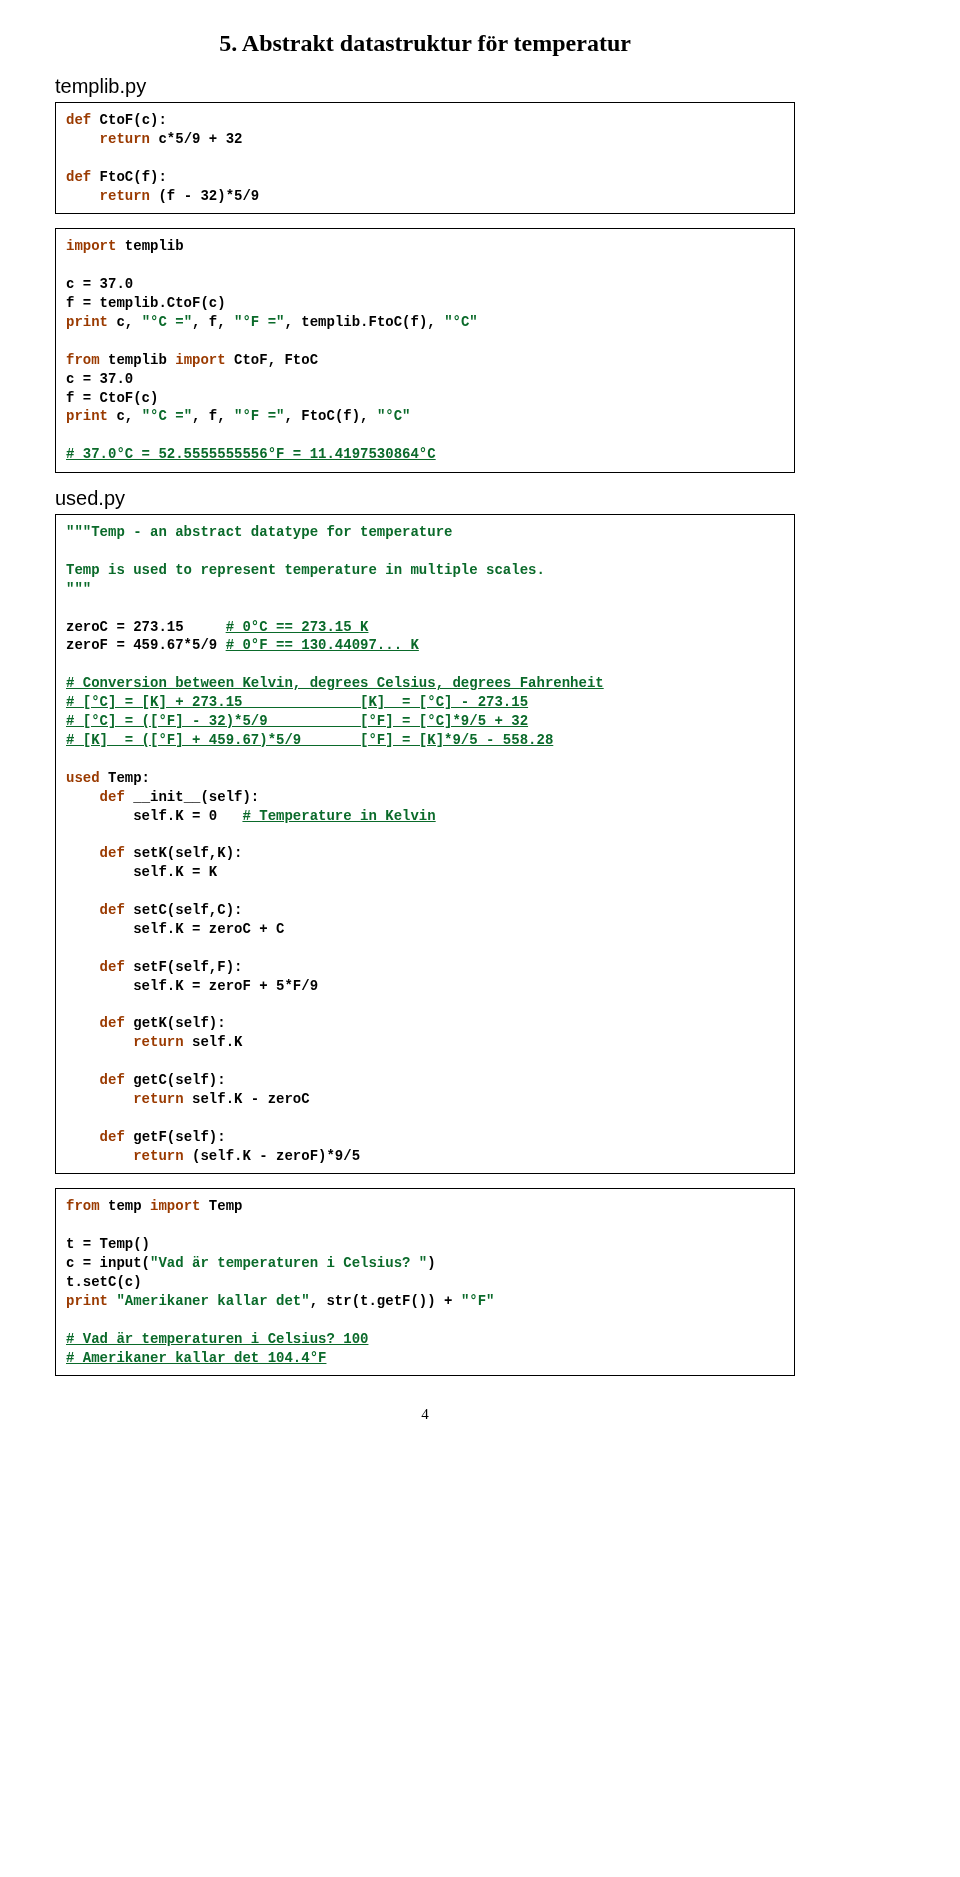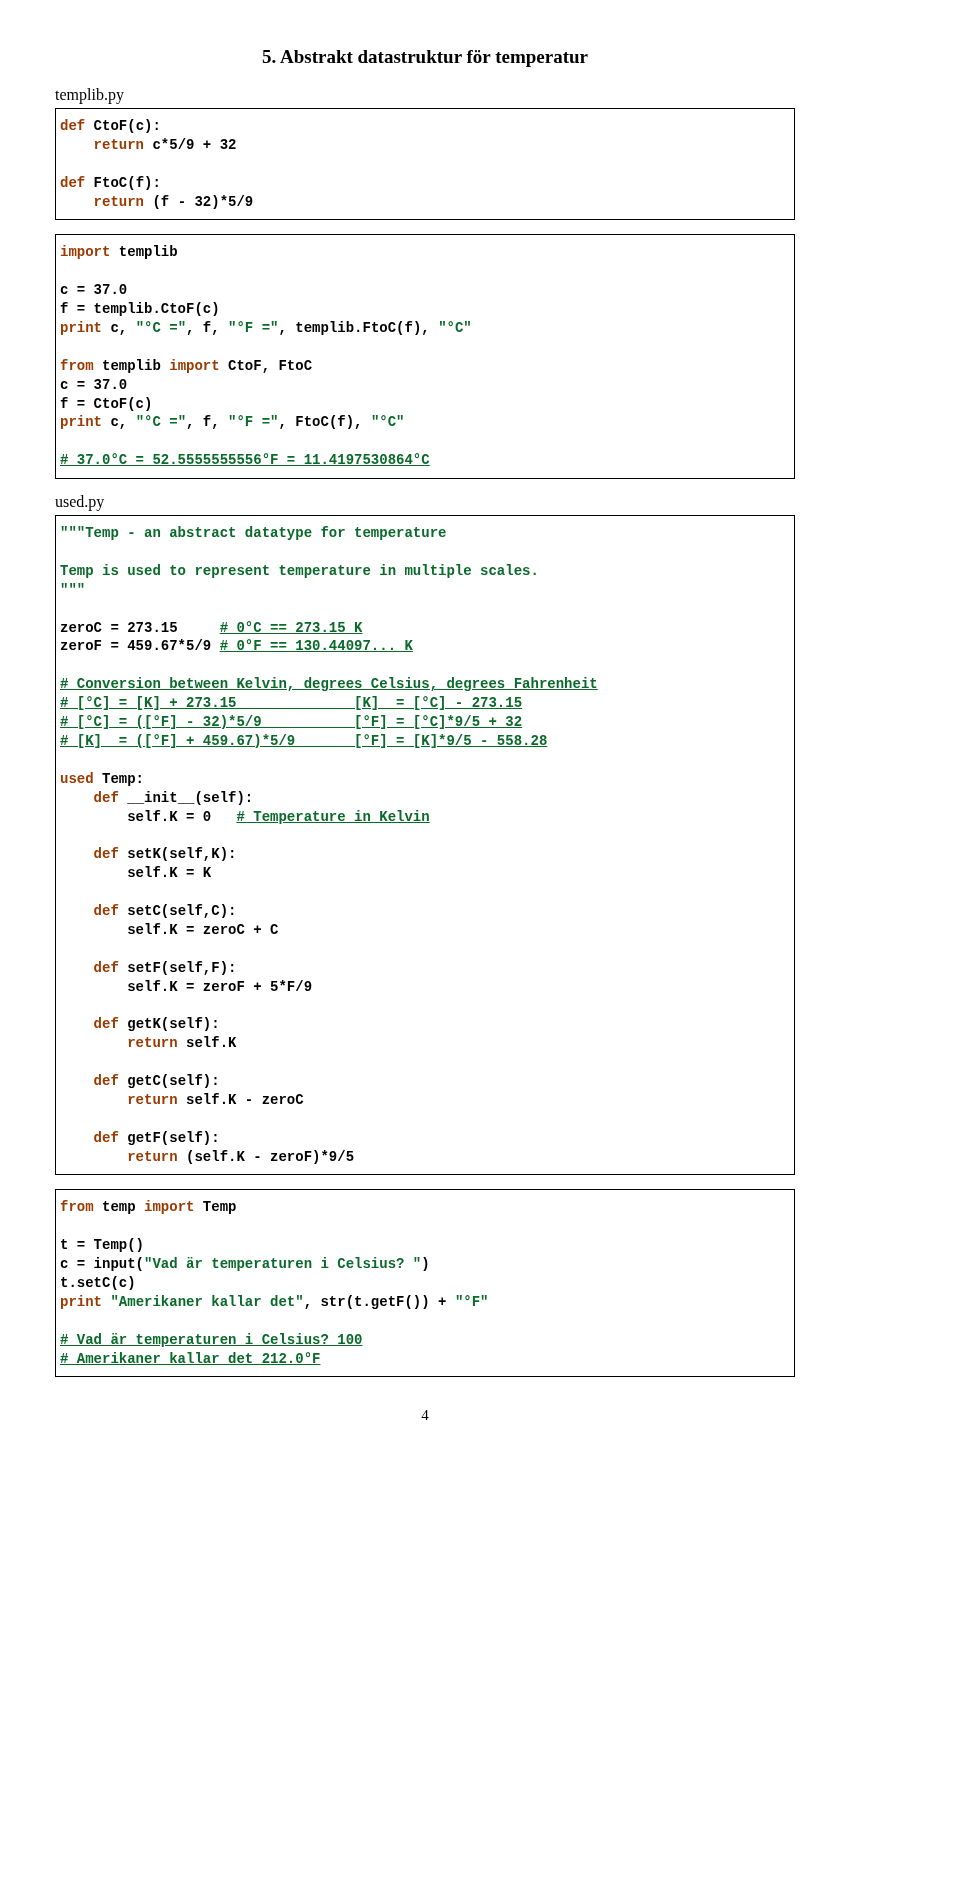--- a/index.html
+++ b/index.html
@@ -7,33 +7,33 @@
     background: #fff;
     margin: 0;
     padding: 30px 55px 50px 55px;
     width: 850px;
     box-sizing: border-box;
     color: #000;
     font-size: 15px;
   }
   h1 {
     text-align: center;
-    font-size: 19px;
+    font-size: 24px;
     font-weight: bold;
-    margin: 16px 0 18px 0;
+    margin: 0 0 18px 0;
   }
   .filename {
-    font-family: Liberation Serif, serif;
-    font-size: 16px;
+    font-family: Liberation Sans, sans-serif;
+    font-size: 20px;
     margin: 6px 0 2px 0;
     color: #000;
   }
   .codebox {
     border: 1px solid #000;
-    padding: 8px 4px;
+    padding: 8px 10px;
     margin: 4px 0 14px 0;
     font-family: "Courier New", Courier, monospace;
     font-size: 14px;
     line-height: 1.35;
     white-space: pre;
     font-weight: bold;
   }
   .pagenum {
     text-align: center;
     font-size: 15px;
@@ -105,15 +105,15 @@
         <span class="kw">return</span> (self.K - zeroF)*9/5</div>
 
 <div class="codebox"><span class="kw">from</span> temp <span class="kw">import</span> Temp
 
 t = Temp()
 c = input(<span class="str">"Vad är temperaturen i Celsius? "</span>)
 t.setC(c)
 <span class="kw">print</span> <span class="str">"Amerikaner kallar det"</span>, str(t.getF()) + <span class="str">"°F"</span>
 
 <span class="cmt"># Vad är temperaturen i Celsius? 100</span>
-<span class="cmt"># Amerikaner kallar det 212.0°F</span></div>
+<span class="cmt"># Amerikaner kallar det 104.4°F</span></div>
 
 <div class="pagenum">4</div>
 
 </body></html>

